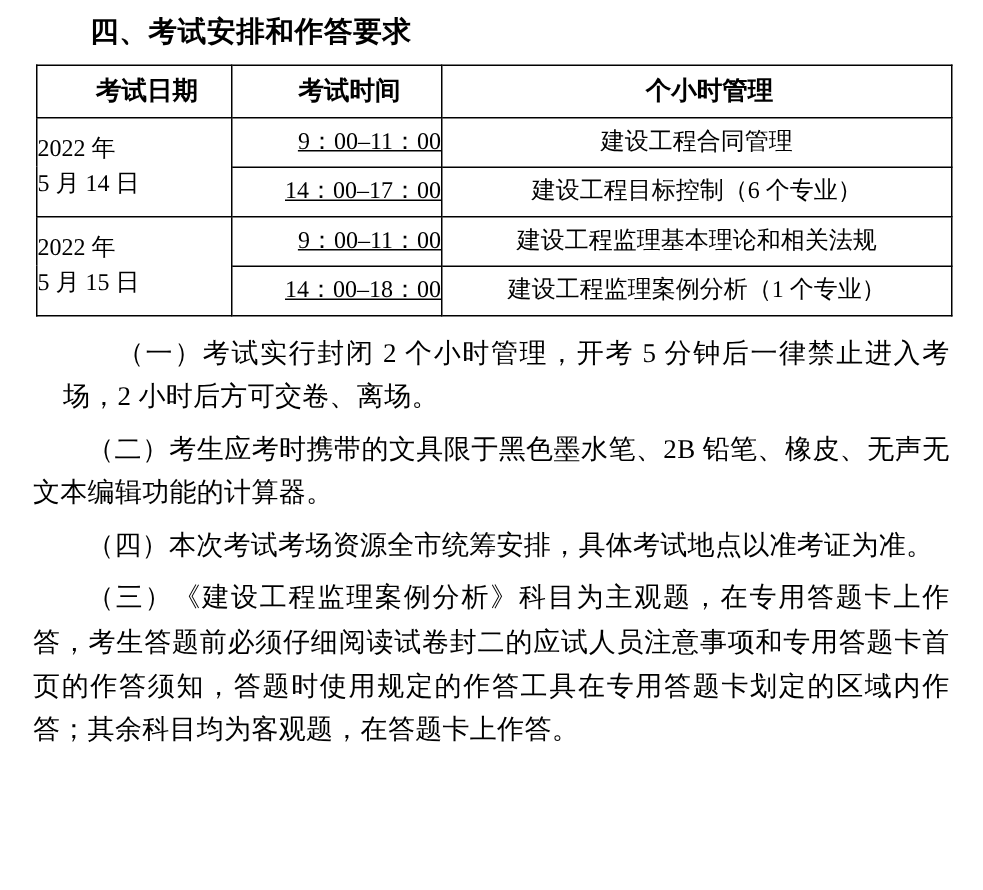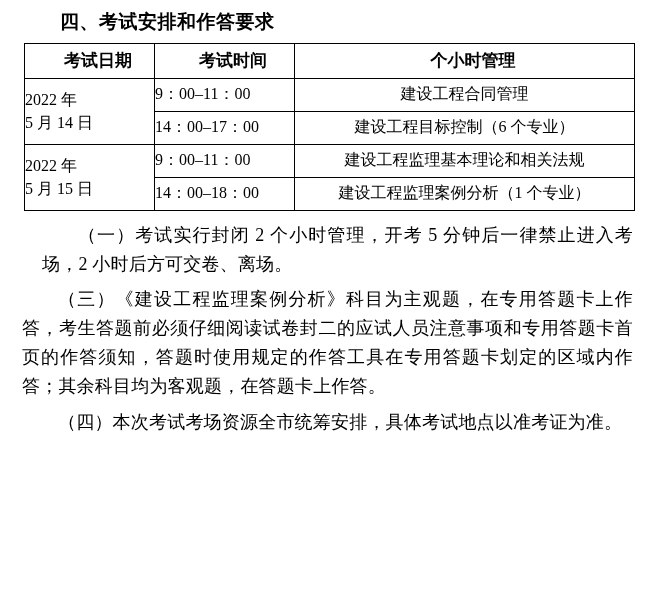--- a/index.html
+++ b/index.html
@@ -51,22 +51,23 @@
   }
   .col-date { width: 130px; }
   .col-time { width: 140px; }
   .col-subj { width: 340px; }
   td.date-cell {
     text-align: left;
     line-height: 1.45;
     font-size: 16px;
   }
   td.time-cell {
-    text-align: left;
+    text-align: right;
     font-size: 16px;
+    text-decoration: underline;
   }
   td.subject-cell {
     text-align: center;
     padding-left: 10px;
     font-size: 16px;
   }
   .para {
     font-size: 18px;
     line-height: 1.62;
     text-align: justify;
@@ -122,16 +123,17 @@
         <td class="subject-cell">建设工程监理基本理论和相关法规</td>
       </tr>
       <tr>
         <td class="time-cell">14：00–18：00</td>
         <td class="subject-cell">建设工程监理案例分析（1 个专业）</td>
       </tr>
     </tbody>
   </table>
 
   <p class="para">（一）考试实行封闭 2 个小时管理，开考 5 分钟后一律禁止进入考场，2 小时后方可交卷、离场。</p>
+  <p class="para">（二）考生应考时携带的文具限于黑色墨水笔、2B 铅笔、橡皮、无声无文本编辑功能的计算器。</p>
+  <p class="para">（四）本次考试考场资源全市统筹安排，具体考试地点以准考证为准。</p>
   <p class="para">（三）《建设工程监理案例分析》科目为主观题，在专用答题卡上作答，考生答题前必须仔细阅读试卷封二的应试人员注意事项和专用答题卡首页的作答须知，答题时使用规定的作答工具在专用答题卡划定的区域内作答；其余科目均为客观题，在答题卡上作答。</p>
-  <p class="para">（四）本次考试考场资源全市统筹安排，具体考试地点以准考证为准。</p>
 
 </div>
 
 </body></html>

